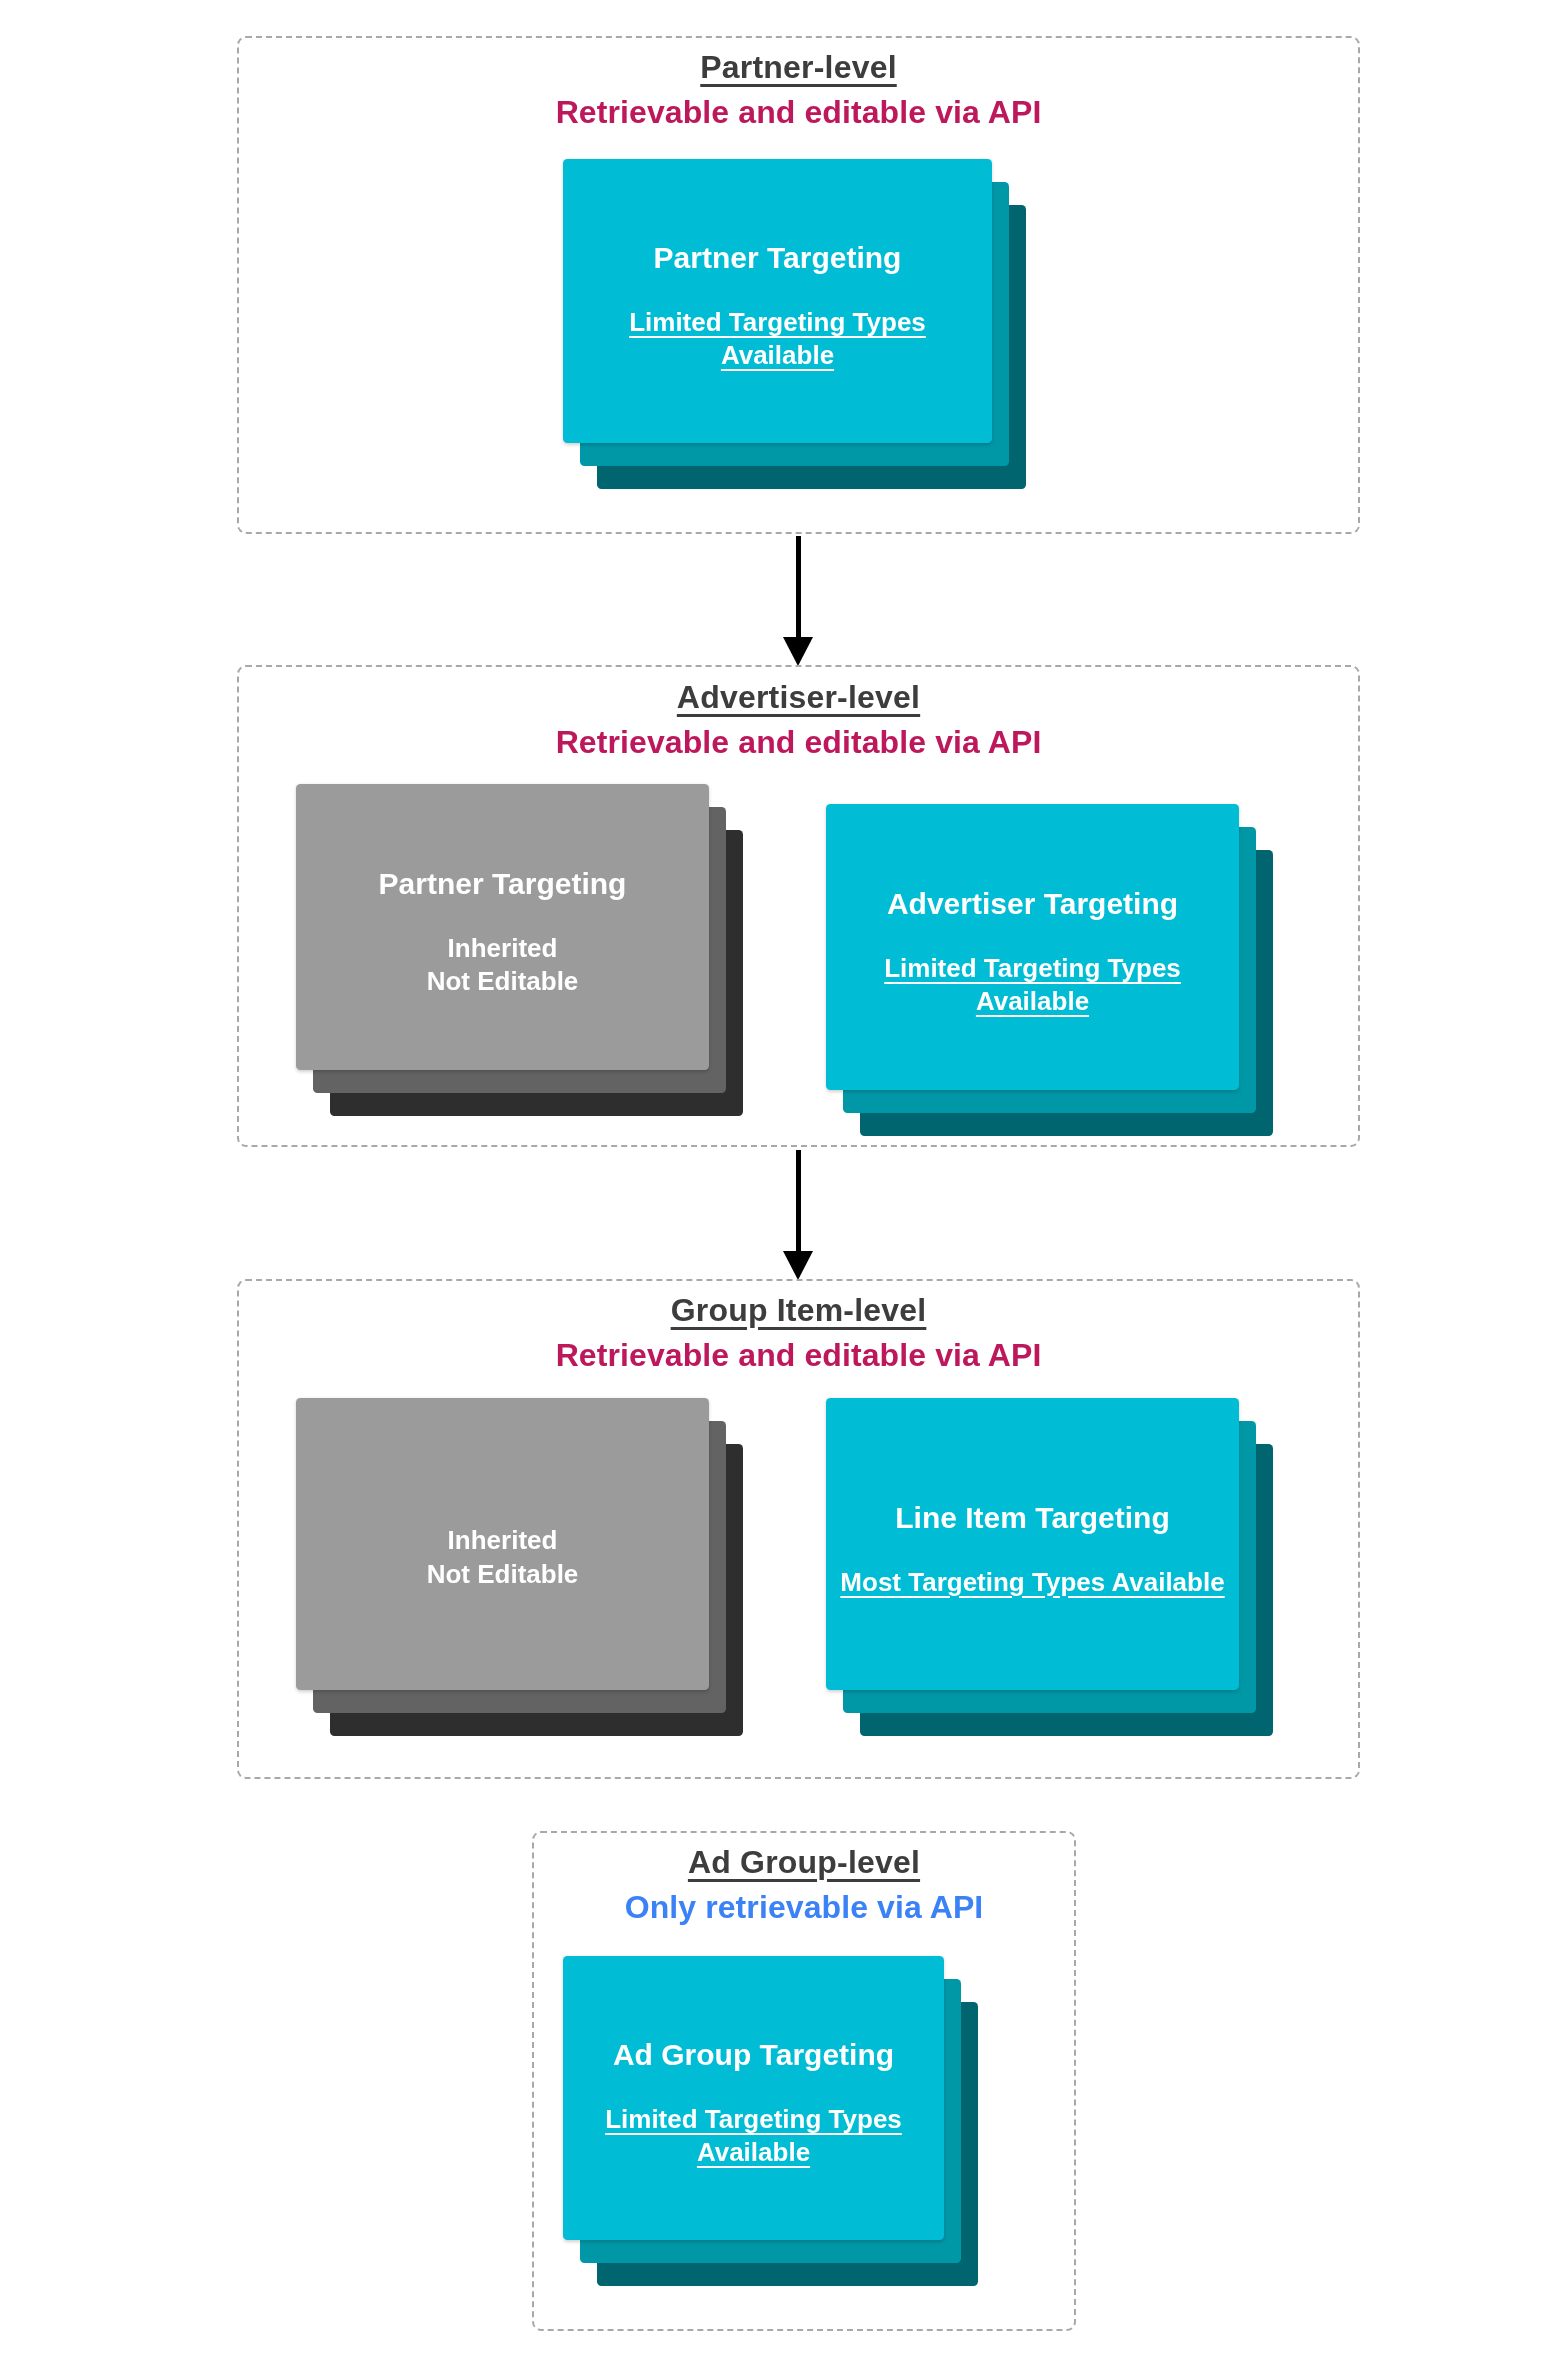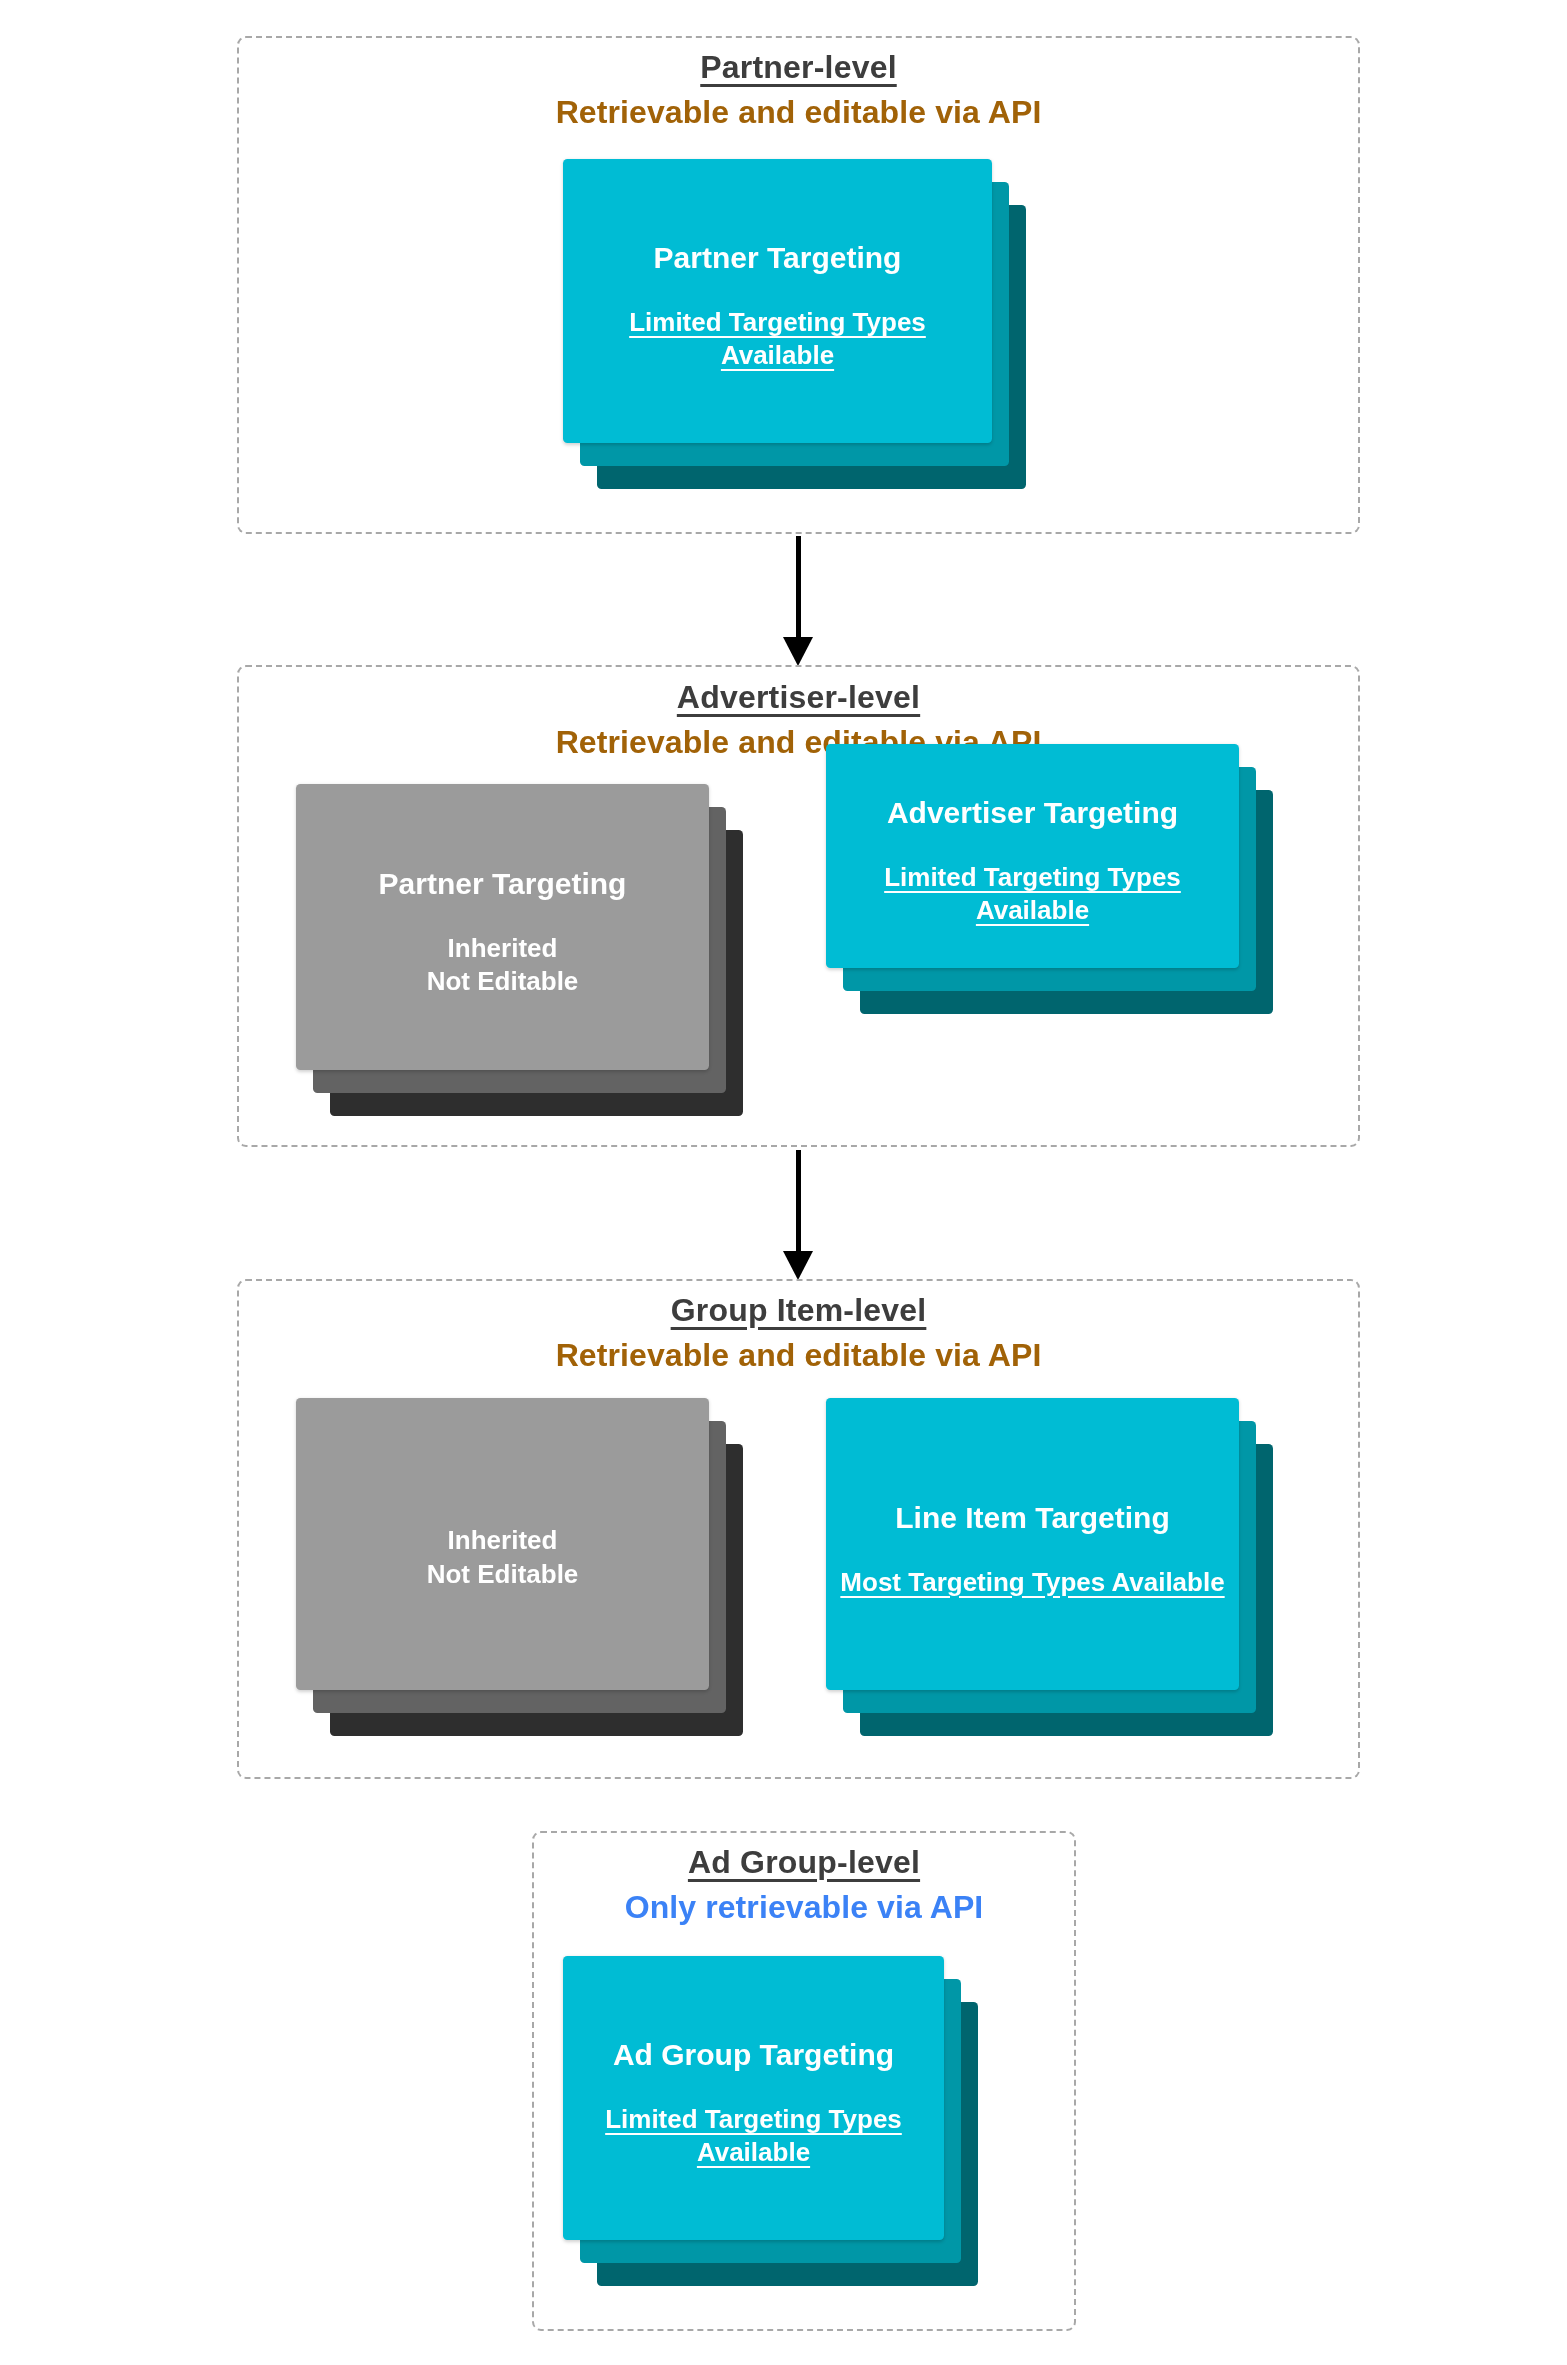--- a/index.html
+++ b/index.html
@@ -41,21 +41,21 @@
     text-underline-offset: 6.3px;
     text-decoration-thickness: 2.7px;
     letter-spacing: 0.2px;
     line-height: 1.16;
   }
   .level-sub {
     display: block;
     margin-top: 8px;
     font-size: 32px;
     font-weight: 700;
-    color: #a16207;
+    color: #be185d;
     letter-spacing: 0.1px;
     line-height: 1.16;
   }
   .level-sub.alert {
     color: #3b82f6;
   }
 
   
   .card-stack {
     position: absolute;
@@ -180,21 +180,21 @@
 <div class="card-stack stack-gray" style="left:296px; top:784px; width:413px; height:286px;">
   <div class="card-layer card-back"></div>
   <div class="card-layer card-mid"></div>
   <div class="card-layer card-front">
     <div class="card-title">Partner Targeting</div>
     <div class="card-note" style="white-space:pre-line;">Inherited
 Not Editable</div>
   </div>
 </div>
 
-<div class="card-stack stack-cyan" style="left:826px; top:744px; width:413px; height:224px;">
+<div class="card-stack stack-cyan" style="left:826px; top:804px; width:413px; height:286px;">
   <div class="card-layer card-back"></div>
   <div class="card-layer card-mid"></div>
   <div class="card-layer card-front">
     <div class="card-title">Advertiser Targeting</div>
     <div class="card-note linked">Limited Targeting Types Available</div>
   </div>
 </div>
 
 <div class="arrow" style="left:783px; top:1150px; height:130px;">
   <div class="shaft" style="height:102px;"></div>

